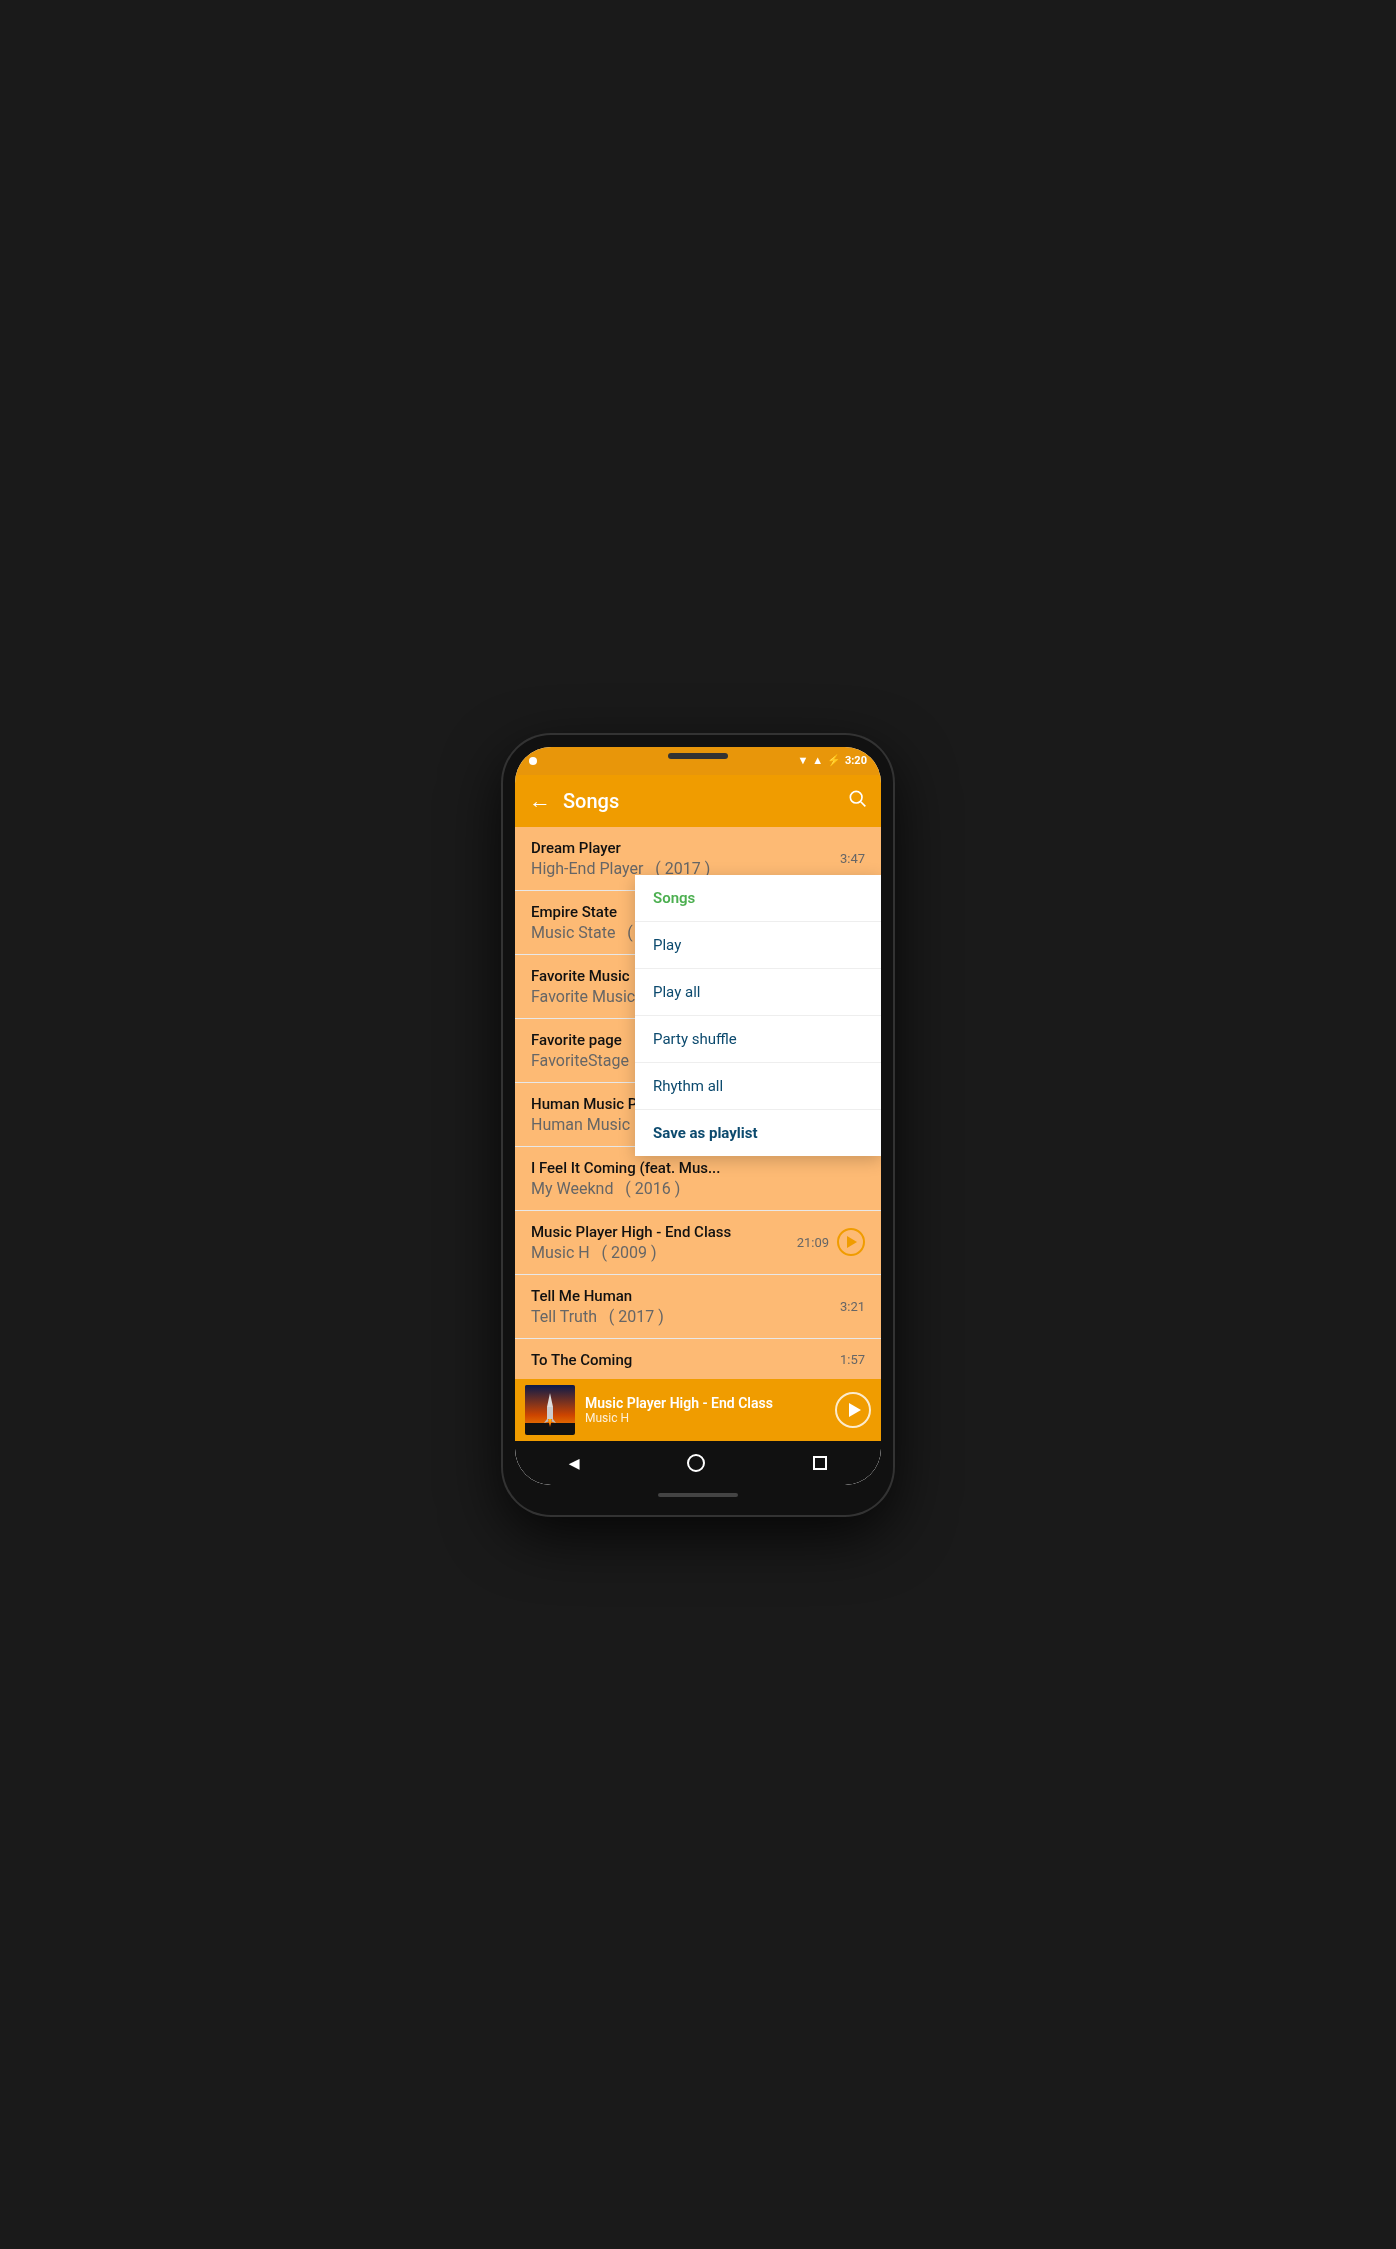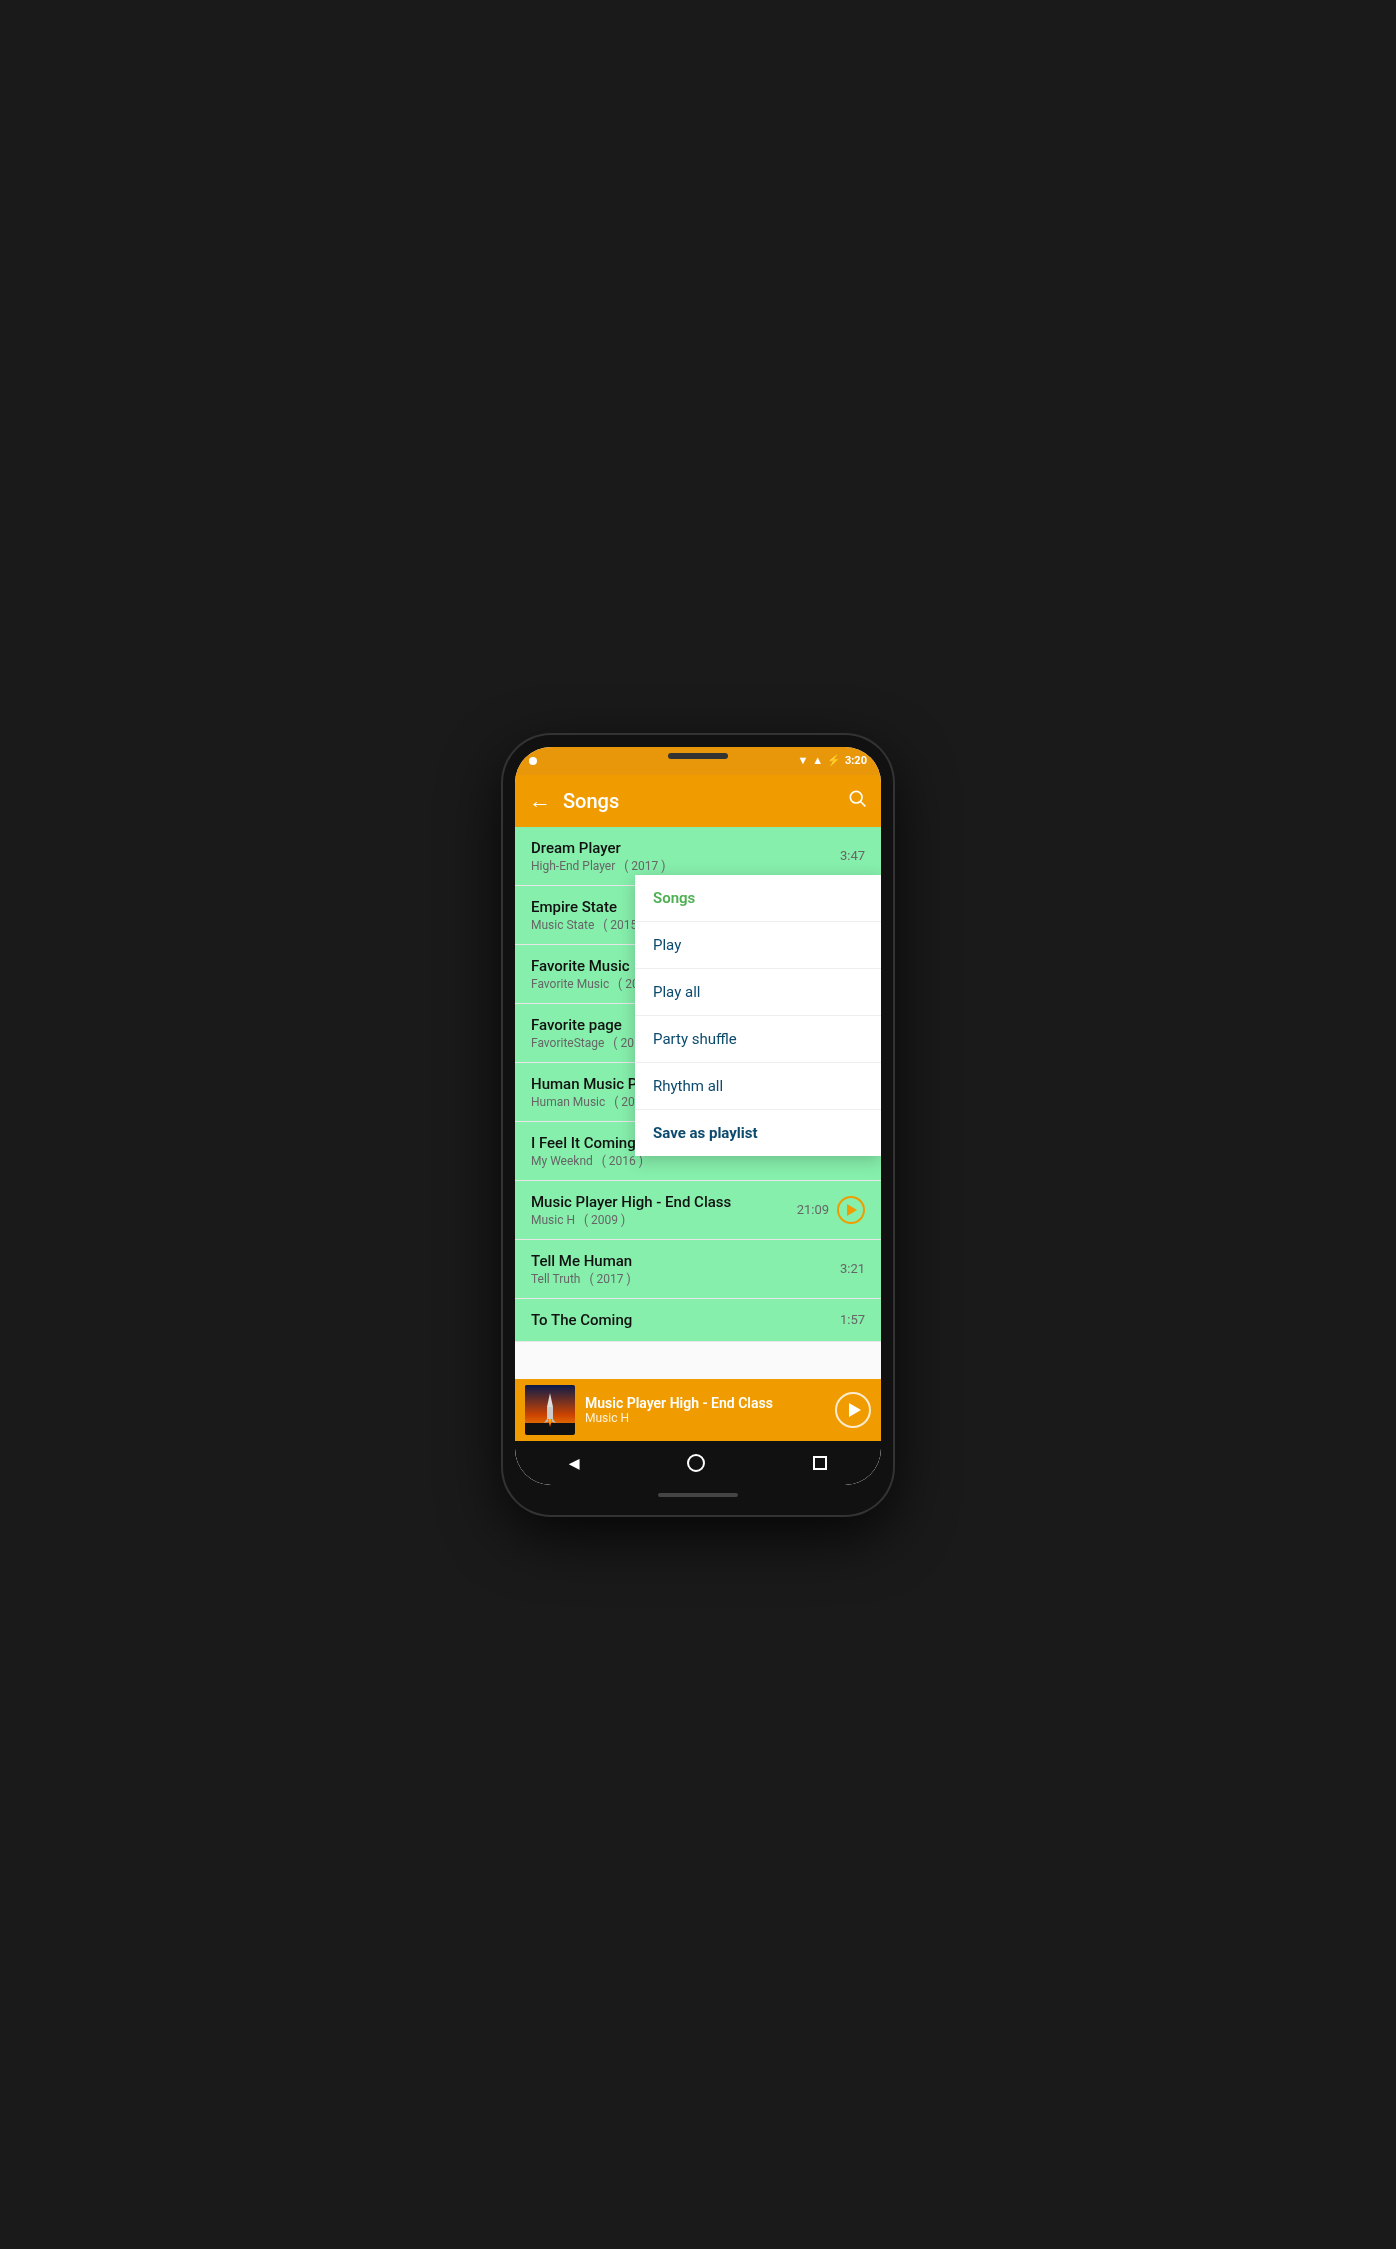--- a/index.html
+++ b/index.html
@@ -106,40 +106,40 @@
     
     .song-list {
       flex: 1;
       overflow-y: auto;
       background: #fafafa;
       position: relative;
     }
     .song-item {
       padding: 12px 16px;
       border-bottom: 1px solid #e8e8e8;
-      background: #86efac;
+      background: #fdba74;
       cursor: pointer;
       display: flex;
       justify-content: space-between;
       align-items: center;
     }
     .song-item-left {
       flex: 1;
       min-width: 0;
     }
     .song-title {
       font-size: 15px;
       font-weight: 500;
       color: #111;
       white-space: nowrap;
       overflow: hidden;
       text-overflow: ellipsis;
     }
     .song-meta {
-      font-size: 12px;
+      font-size: 16px;
       color: #666;
       margin-top: 2px;
     }
     .song-duration {
       font-size: 13px;
       color: #666;
       margin-left: 8px;
       white-space: nowrap;
       flex-shrink: 0;
     }

